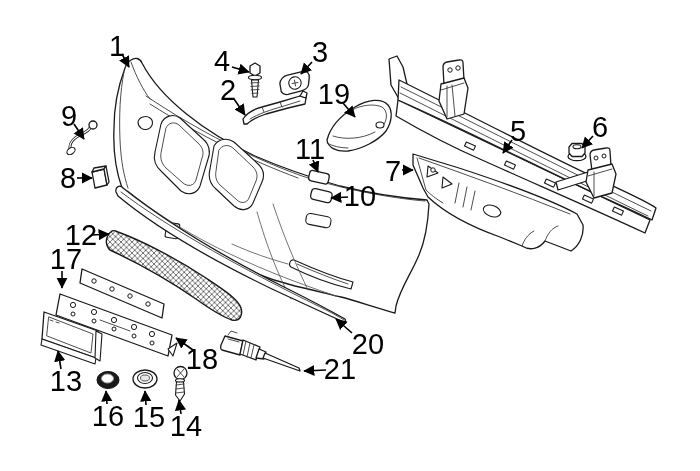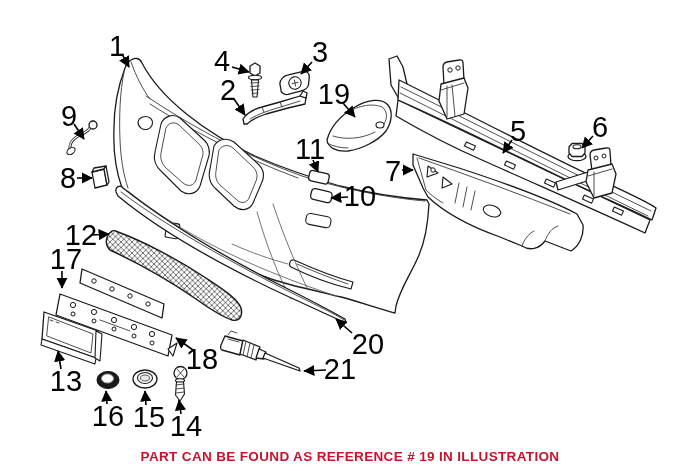--- a/index.html
+++ b/index.html
@@ -285,14 +285,13 @@
           <line x1="352" y1="333" x2="336" y2="319" stroke="#000000" stroke-width="1.6" marker-end="url(#arrowhead)"></line>
           <text x="368" y="344" class="callout-num" font-size="29" fill="#000000">20</text>
         </g>
         <g>
           <line x1="326" y1="370" x2="304" y2="371" stroke="#000000" stroke-width="1.6" marker-end="url(#arrowhead)"></line>
           <text x="340" y="369" class="callout-num" font-size="29" fill="#000000">21</text>
         </g>
       </g>
   </svg>
 
-  <div class="footer-note" style="color: rgb(200, 19, 46);">PART CAN BE FOUND AS REFERENCE # 19 IN ILLUSTRATION</div>
 </div>
 
 </body></html>

